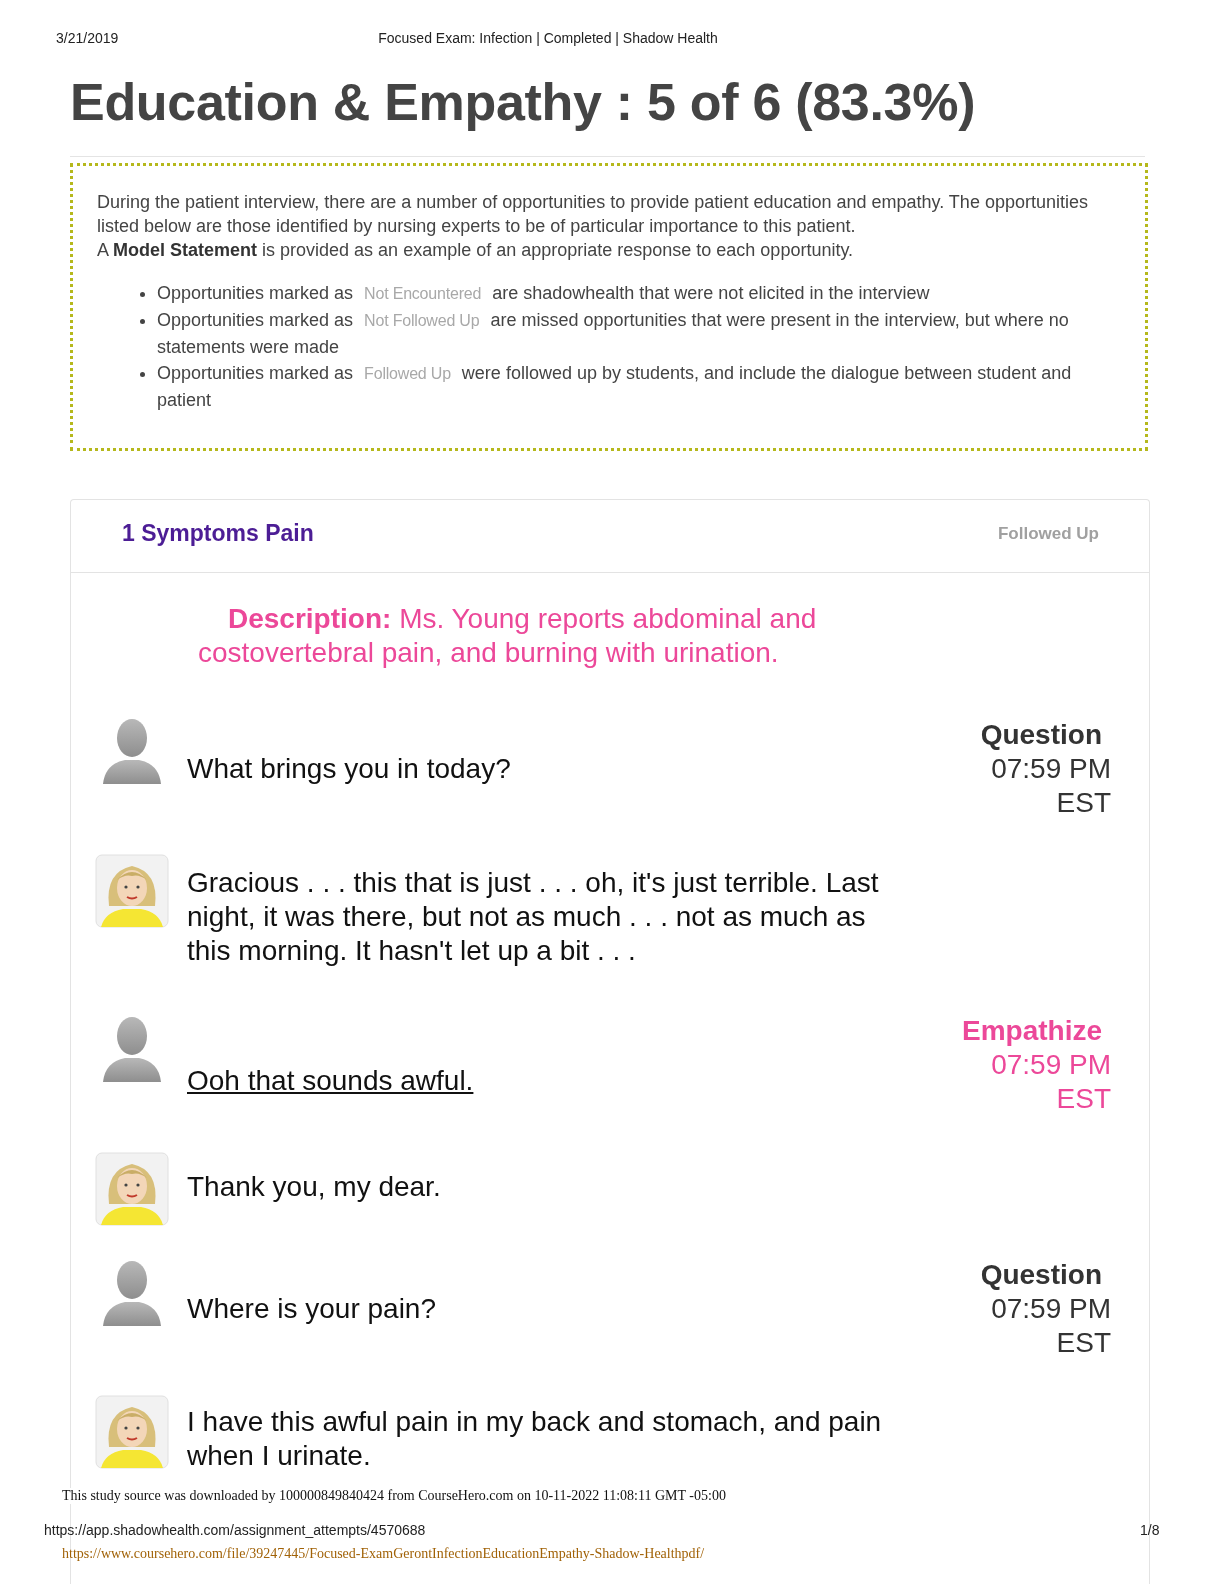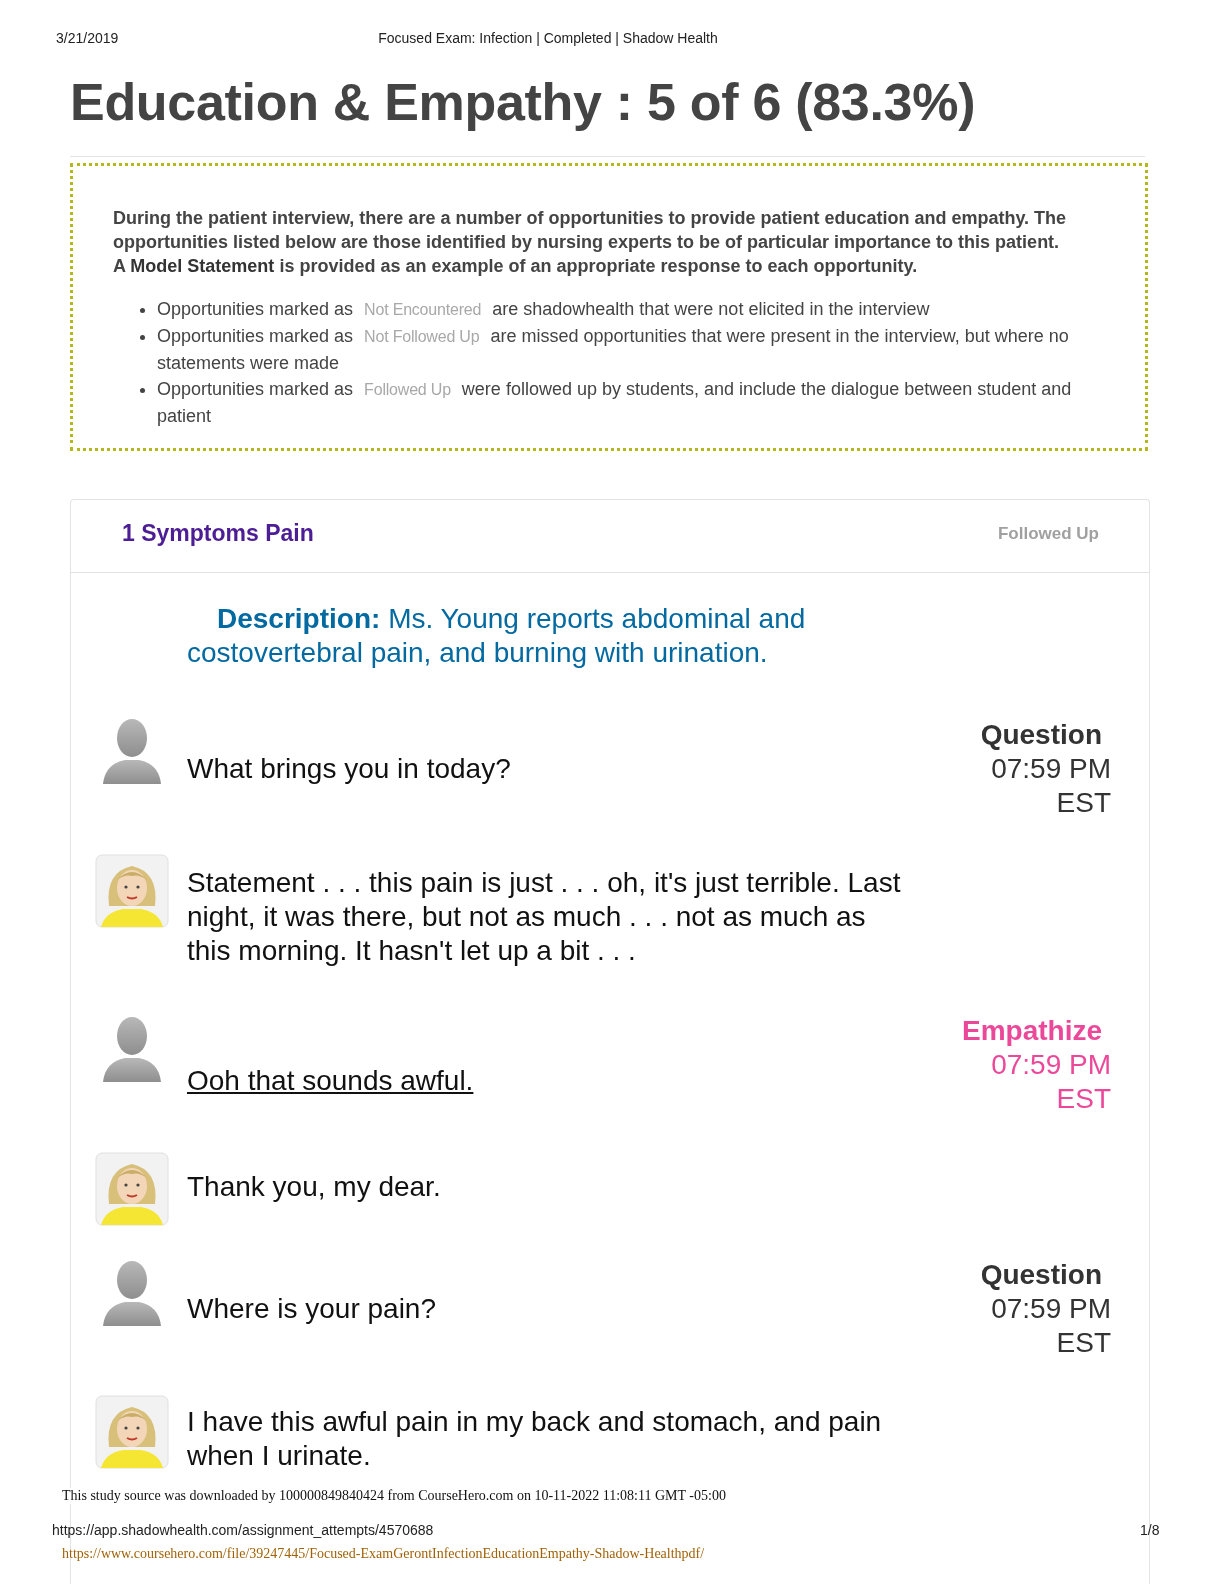--- a/index.html
+++ b/index.html
@@ -4,45 +4,45 @@
 <style>
   html, body { margin: 0; padding: 0; background: #ffffff; }
   body { width: 1224px; height: 1584px; position: relative; overflow: hidden; font-family: "Liberation Sans", sans-serif; color: #222; }
   .print-header { position: absolute; top: 30px; left: 0; width: 1224px; font-size: 14px; color: #222; }
   .print-header .date { position: absolute; left: 56px; }
   .print-header .doc-title { position: absolute; left: 0; width: 1096px; text-align: center; }
 
   .page-title { position: absolute; left: 70px; top: 72px; width: 1075px; font-size: 52px; font-weight: bold; color: #444; margin: 0; padding-bottom: 24px; border-bottom: 1px solid #e4e4e4; letter-spacing: -0.3px; }
 
   .info-box { position: absolute; left: 70px; top: 163px; width: 1078px; height: 288px; box-sizing: border-box; border: 3px dotted #b5b81c; padding: 24px 24px 0 24px; font-size: 18px; color: #444; line-height: 24px; }
-  .info-box p { margin: 16px; font-weight: bold; }
+  .info-box p { margin: 0; }
   .info-box b { color: #333; }
   .info-box ul { margin: 18px 0 0 0; padding-left: 60px; }
   .info-box li { line-height: 26px; margin-bottom: 0; }
   .tag { color: #a8a8a8; font-weight: normal; font-size: 16px; margin: 0 6px; letter-spacing: -0.2px; }
 
   .card { position: absolute; left: 70px; top: 499px; width: 1080px; height: 1100px; box-sizing: border-box; border: 1px solid #e3e3e3; border-radius: 4px; border-bottom: none; }
   .card-header { height: 72px; border-bottom: 1px solid #e3e3e3; position: relative; }
   .card-title { position: absolute; left: 51px; top: 20px; font-size: 23px; font-weight: bold; color: #4c1d95; }
   .card-status { position: absolute; right: 50px; top: 24px; font-size: 17px; font-weight: bold; color: #a0a0a0; }
 
-  .desc { position: absolute; left: 116px; top: 102px; width: 700px; font-size: 28px; line-height: 34px; color: #0369a1; }
+  .desc { position: absolute; left: 127px; top: 102px; width: 700px; font-size: 28px; line-height: 34px; color: #ec4899; }
   .desc b { padding-left: 30px; }
 
   .msg { position: absolute; left: 0; width: 1080px; }
   .msg .avatar { position: absolute; left: 24px; width: 74px; height: 74px; }
   .msg .text { position: absolute; left: 116px; width: 720px; font-size: 28px; line-height: 34px; color: #111; }
   .msg .meta { position: absolute; right: 40px; text-align: right; font-size: 28px; line-height: 34px; color: #333; }
   .msg .meta .kind { font-weight: bold; display: block; padding-right: 9px; }
   .msg .meta.empathize { color: #ec4899; }
 
   .avatar-student svg, .avatar-patient svg { width: 74px; height: 74px; display: block; }
 
   .watermark { position: absolute; left: 62px; top: 1488px; font-family: "Liberation Serif", serif; font-size: 14px; color: #111; background: #fff; }
-  .print-footer-url { position: absolute; left: 52px; top: 1522px; font-size: 14px; color: #222; }
+  .print-footer-url { position: absolute; left: 44px; top: 1522px; font-size: 14px; color: #222; }
   .print-footer-page { position: absolute; left: 1140px; top: 1522px; font-size: 14px; color: #222; }
   .ch-url { position: absolute; left: 62px; top: 1546px; font-family: "Liberation Serif", serif; font-size: 14px; color: #a16207; }
 </style>
 </head>
 <body>
 
 <div class="print-header">
   <span class="date">3/21/2019</span>
   <span class="doc-title">Focused Exam: Infection | Completed | Shadow Health</span>
 </div>
@@ -110,21 +110,21 @@
           <rect x="1" y="1" width="72" height="72" rx="6" fill="#f2f2f2" stroke="#e0e0e0"></rect>
           <path d="M14 52 Q10 18 37 12 Q64 18 60 52 Z" fill="#d8bf7a"></path>
           <ellipse cx="37" cy="34" rx="15" ry="18" fill="#f3d6b8"></ellipse>
           <path d="M22 26 Q37 10 52 26 Q44 20 37 22 Q30 20 22 26 Z" fill="#c9ad66"></path>
           <circle cx="31" cy="33" r="1.6" fill="#444"></circle>
           <circle cx="43" cy="33" r="1.6" fill="#444"></circle>
           <path d="M32 43 Q37 46 42 43" stroke="#c0392b" stroke-width="2" fill="none"></path>
           <path d="M6 73 Q10 58 28 55 L46 55 Q64 58 68 73 Z" fill="#f5e633"></path>
         </svg>
     </div>
-    <div class="text" style="top:12px;">Statement . . . this pain is just . . . oh, it's just terrible. Last night, it was there, but not as much . . . not as much as this morning. It hasn't let up a bit . . .</div>
+    <div class="text" style="top:12px;">Gracious . . . this that is just . . . oh, it's just terrible. Last night, it was there, but not as much . . . not as much as this morning. It hasn't let up a bit . . .</div>
   </div>
 
   <div class="msg" style="top:508px;">
     <div class="avatar avatar-student" style="top:4px;">
       <svg viewBox="0 0 74 74">
           <defs>
             <linearGradient id="sg1" x1="0" y1="0" x2="0" y2="1">
               <stop offset="0" stop-color="#b8b8b8"></stop>
               <stop offset="1" stop-color="#8e8e8e"></stop>
             </linearGradient>

